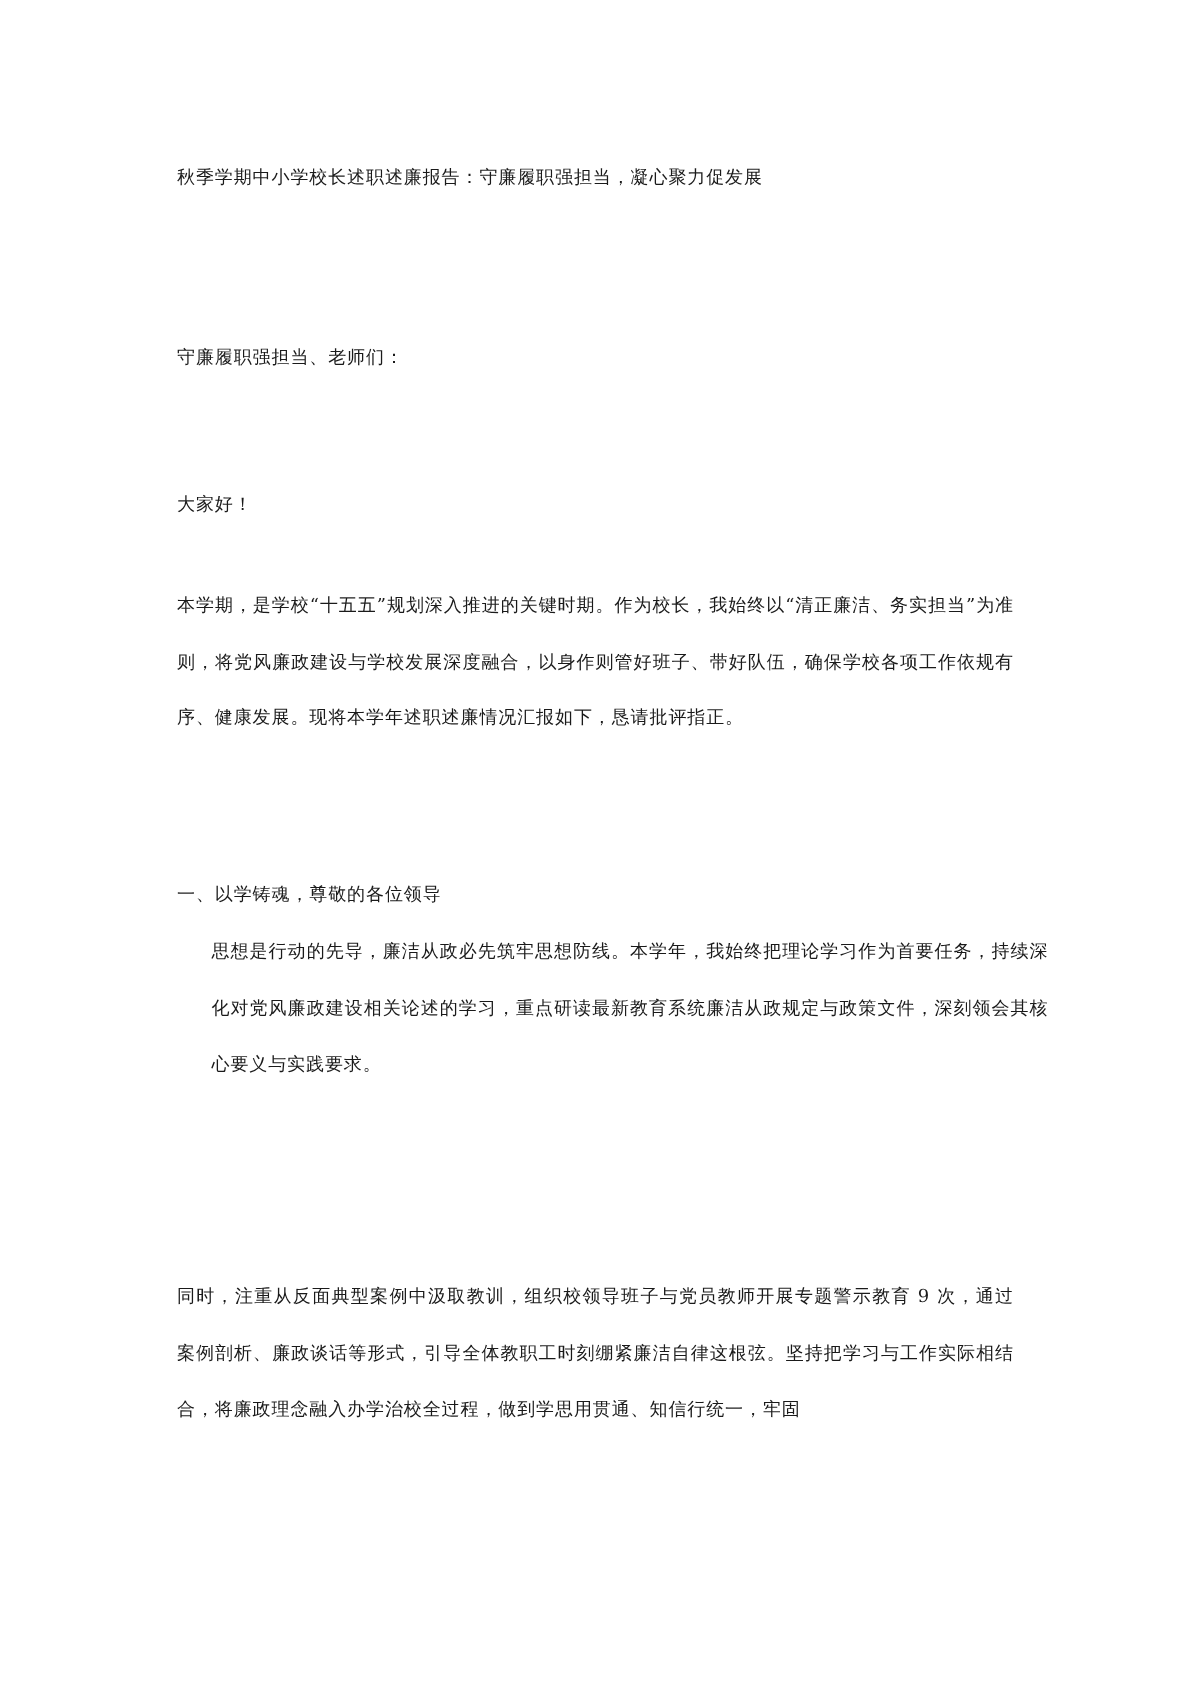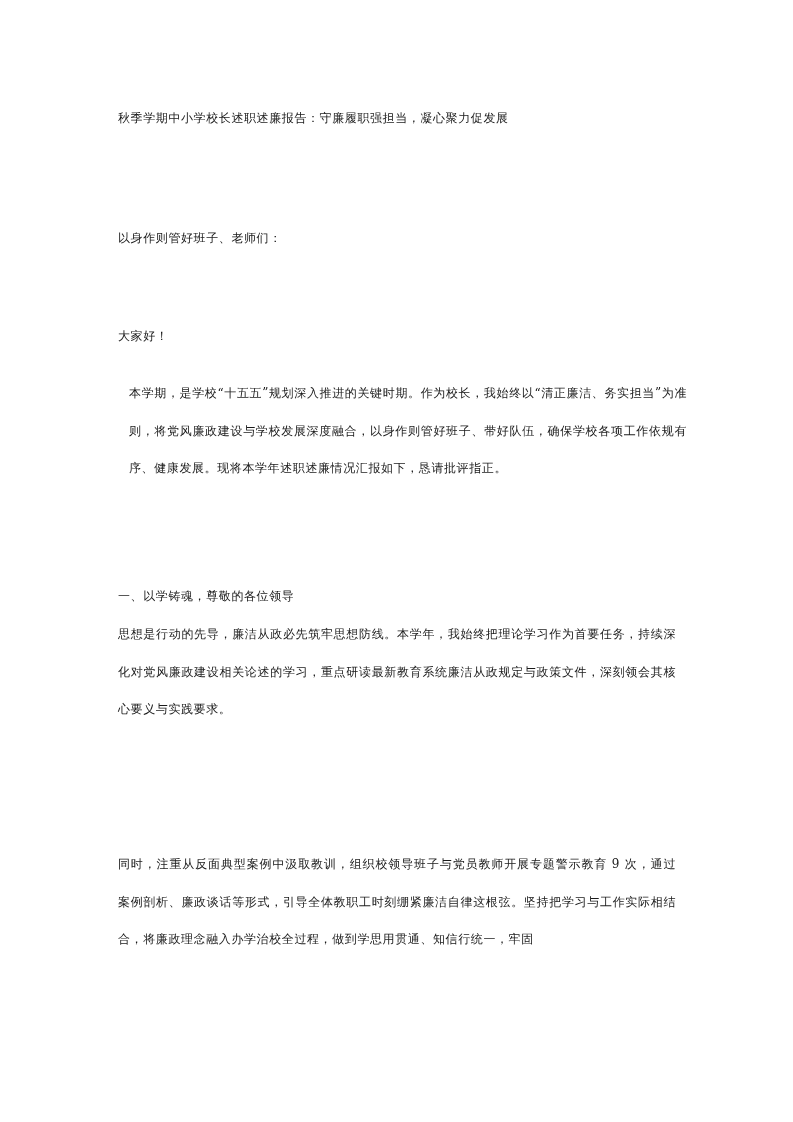--- a/index.html
+++ b/index.html
@@ -28,29 +28,29 @@
       font-size: 12px;
       line-height: 37.5px;
       letter-spacing: 0.6px;
       text-align: justify;
       text-align-last: left;
       word-break: break-all;
     }
     .title { top: 100px; }
     .salutation { top: 220px; }
     .greeting { top: 318px; }
-    .para1 { top: 375px; margin-left: 11px; }
+    .para1 { top: 385px; }
     .section-heading { top: 578px; }
-    .para2 { top: 616px; }
+    .para2 { top: 616px; margin-left: 23px; }
     .para3 { top: 846px; }
   </style>
 </head>
 <body>
 
 <div class="page">
   <div class="line-block title">秋季学期中小学校长述职述廉报告：守廉履职强担当，凝心聚力促发展</div>
-  <div class="line-block salutation">以身作则管好班子、老师们：</div>
+  <div class="line-block salutation">守廉履职强担当、老师们：</div>
   <div class="line-block greeting">大家好！</div>
   <div class="line-block para1">本学期，是学校“十五五”规划深入推进的关键时期。作为校长，我始终以“清正廉洁、务实担当”为准则，将党风廉政建设与学校发展深度融合，以身作则管好班子、带好队伍，确保学校各项工作依规有序、健康发展。现将本学年述职述廉情况汇报如下，恳请批评指正。</div>
   <div class="line-block section-heading">一、以学铸魂，尊敬的各位领导</div>
   <div class="line-block para2">思想是行动的先导，廉洁从政必先筑牢思想防线。本学年，我始终把理论学习作为首要任务，持续深化对党风廉政建设相关论述的学习，重点研读最新教育系统廉洁从政规定与政策文件，深刻领会其核心要义与实践要求。</div>
   <div class="line-block para3">同时，注重从反面典型案例中汲取教训，组织校领导班子与党员教师开展专题警示教育 9 次，通过案例剖析、廉政谈话等形式，引导全体教职工时刻绷紧廉洁自律这根弦。坚持把学习与工作实际相结合，将廉政理念融入办学治校全过程，做到学思用贯通、知信行统一，牢固</div>
 </div>
 
 </body></html>

